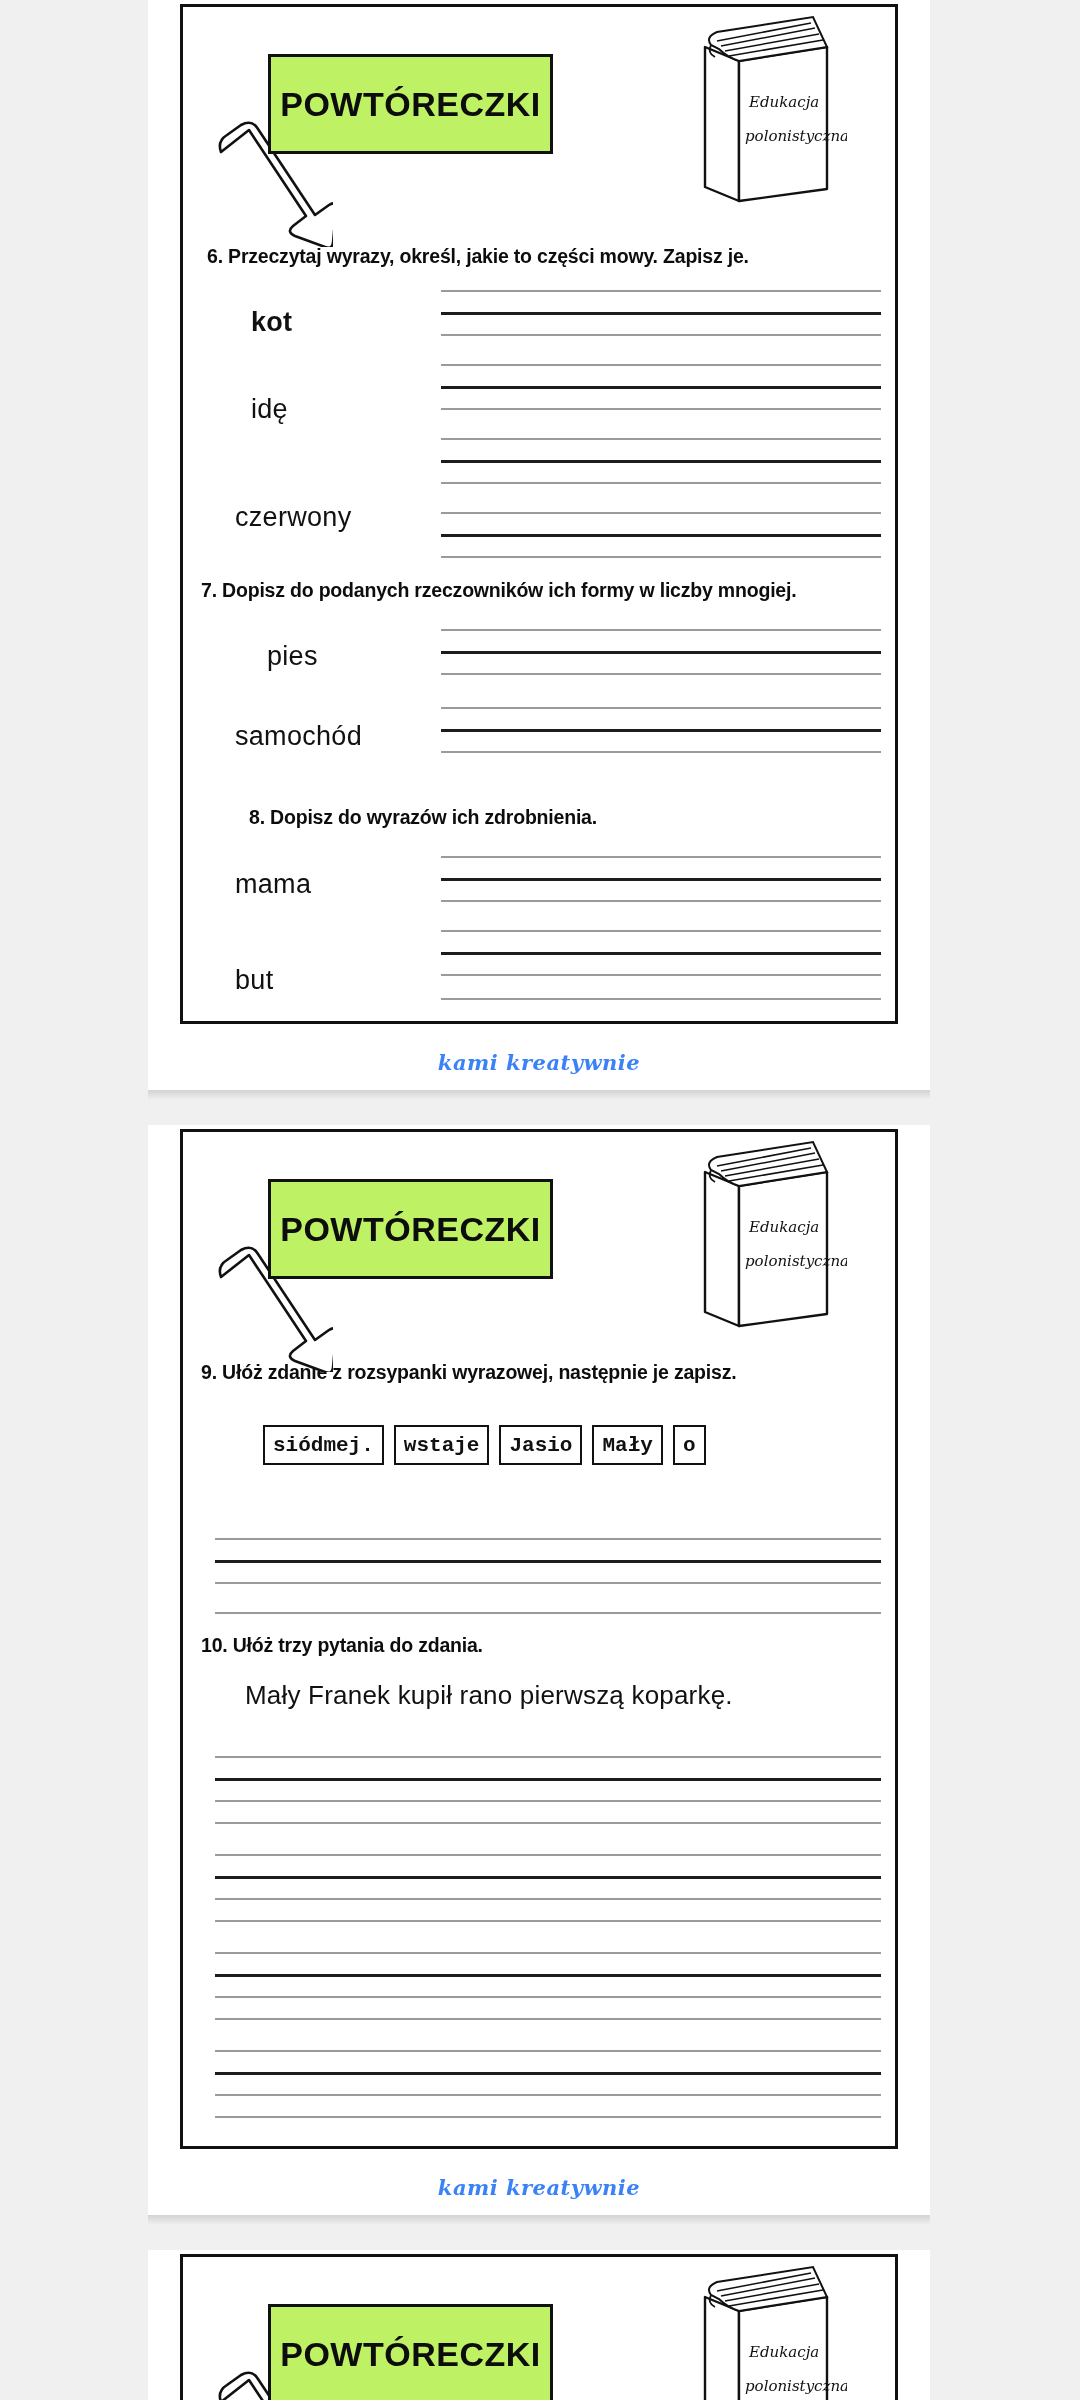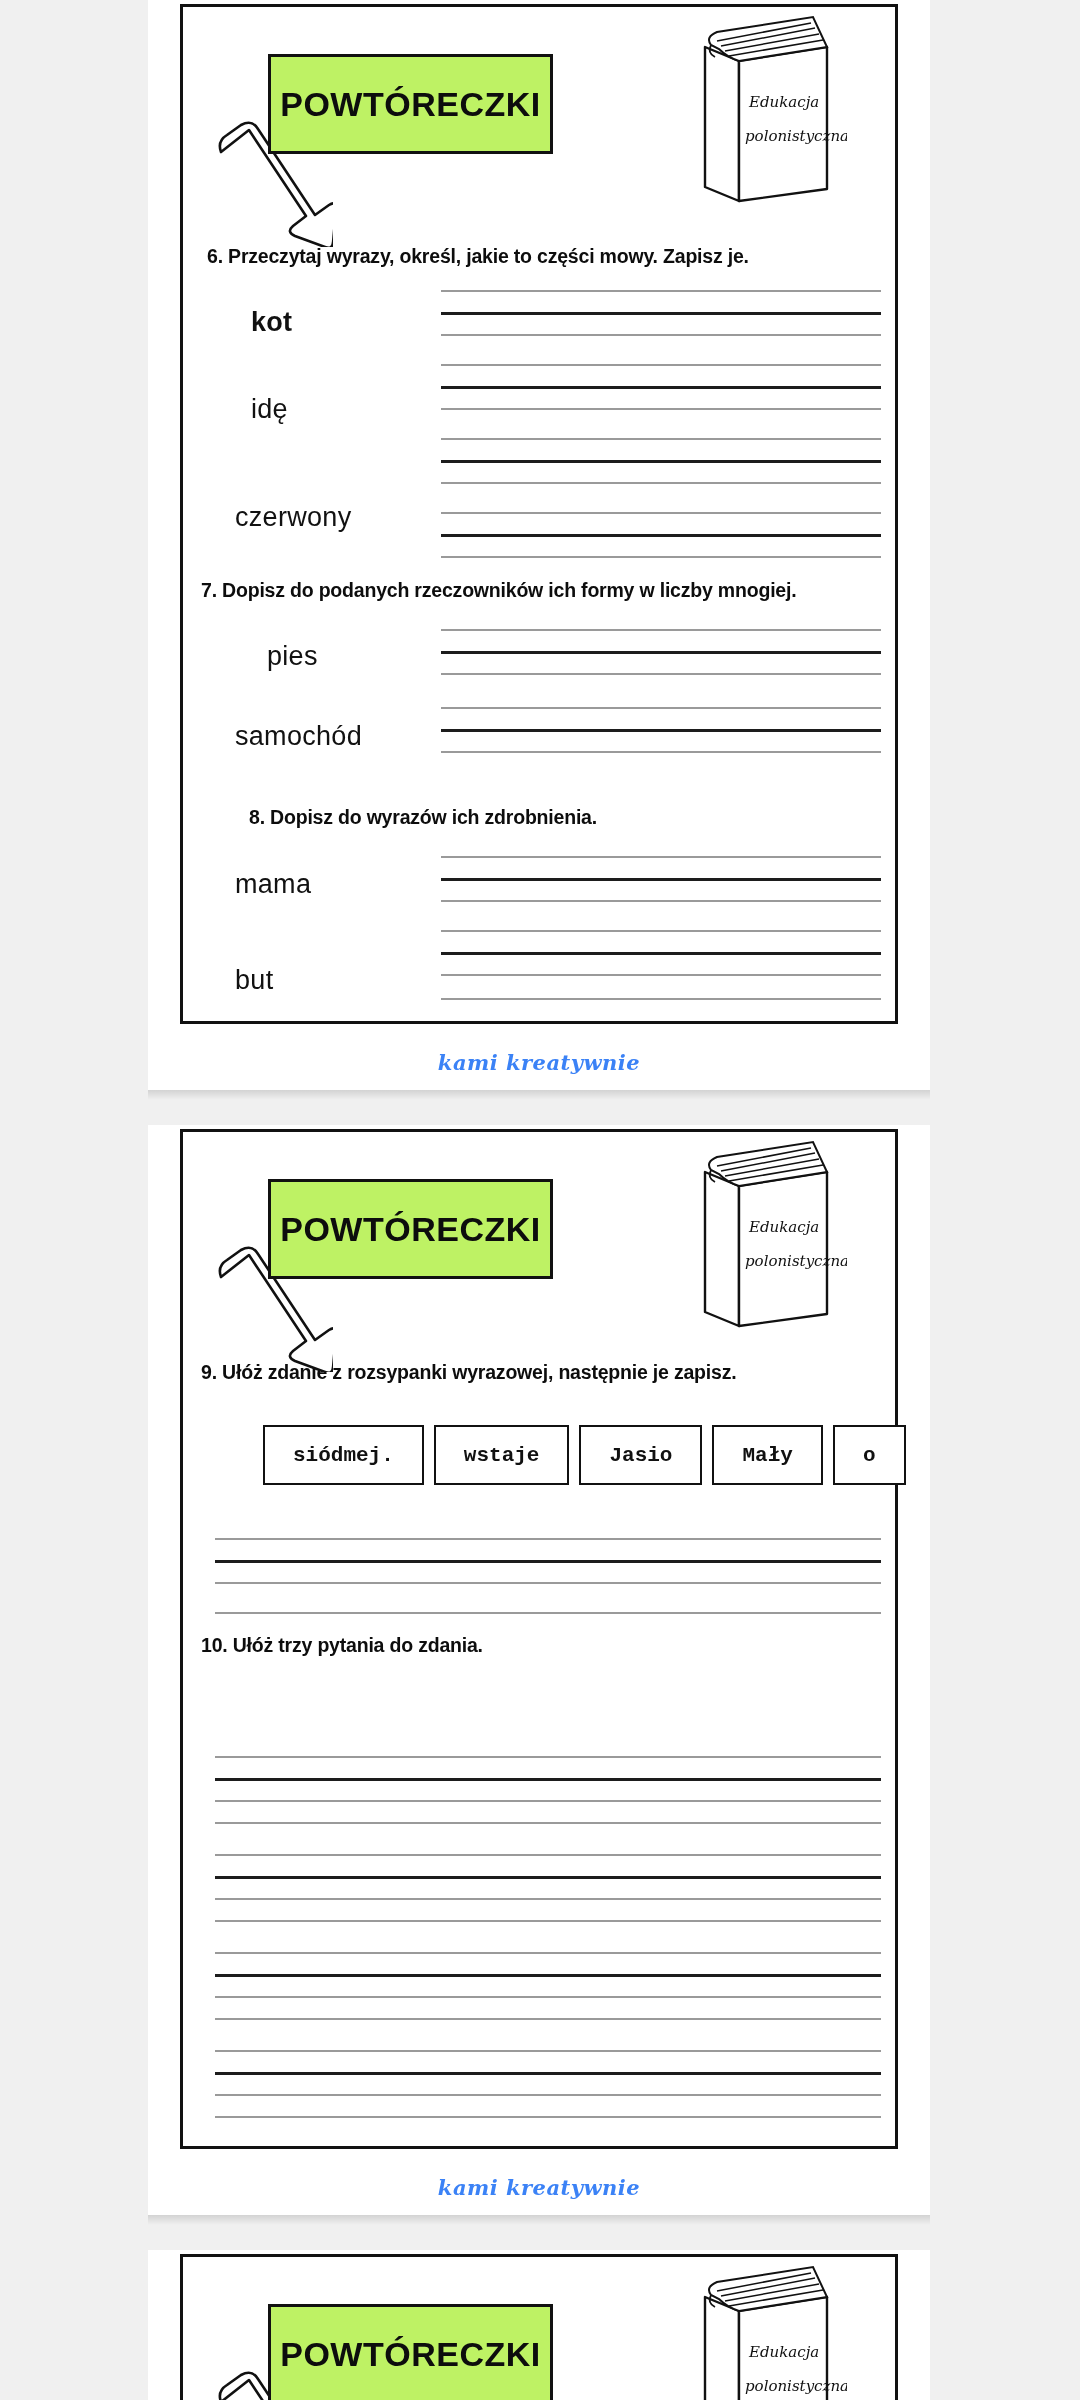--- a/index.html
+++ b/index.html
@@ -130,26 +130,26 @@
   .rule-dark  { background: #1d1d1d; height: 3px; }
 
   
   .chip {
     border: 2px solid #111;
     background: #fff;
     box-sizing: border-box;
     display: inline-flex;
     align-items: center;
     justify-content: center;
-    height: 60px;
+    height: 40px;
     font-family: "Liberation Mono", monospace;
     font-size: 21px;
     font-weight: bold;
     color: #111;
-    padding: 0 28px;
+    padding: 0 8px;
   }
   .chips-row {
     position: absolute;
     display: flex;
     gap: 10px;
     align-items: center;
   }
 
   .sentence {
     position: absolute;
@@ -306,20 +306,21 @@
 
       <div class="ruler" style="left:32px; top:406px; width:666px; height:100px;">
         <div class="rule-line rule-light" style="top:0px;"></div>
         <div class="rule-line rule-dark" style="top:22px;"></div>
         <div class="rule-line rule-light" style="top:44px;"></div>
         <div class="rule-line rule-light" style="top:74px;"></div>
       </div>
 
       <div class="task-head" style="left:18px; top:502px;">10. Ułóż trzy pytania do zdania.</div>
 
+      <div class="sentence" style="left:62px; top:548px;">Mały Franek kupił rano pierwszą koparkę.</div>
 
       <div class="ruler" style="left:32px; top:624px; width:666px; height:378px;">
         <div class="rule-line rule-light" style="top:0px;"></div>
         <div class="rule-line rule-dark" style="top:22px;"></div>
         <div class="rule-line rule-light" style="top:44px;"></div>
         <div class="rule-line rule-light" style="top:66px;"></div>
 
         <div class="rule-line rule-light" style="top:98px;"></div>
         <div class="rule-line rule-dark" style="top:120px;"></div>
         <div class="rule-line rule-light" style="top:142px;"></div>

